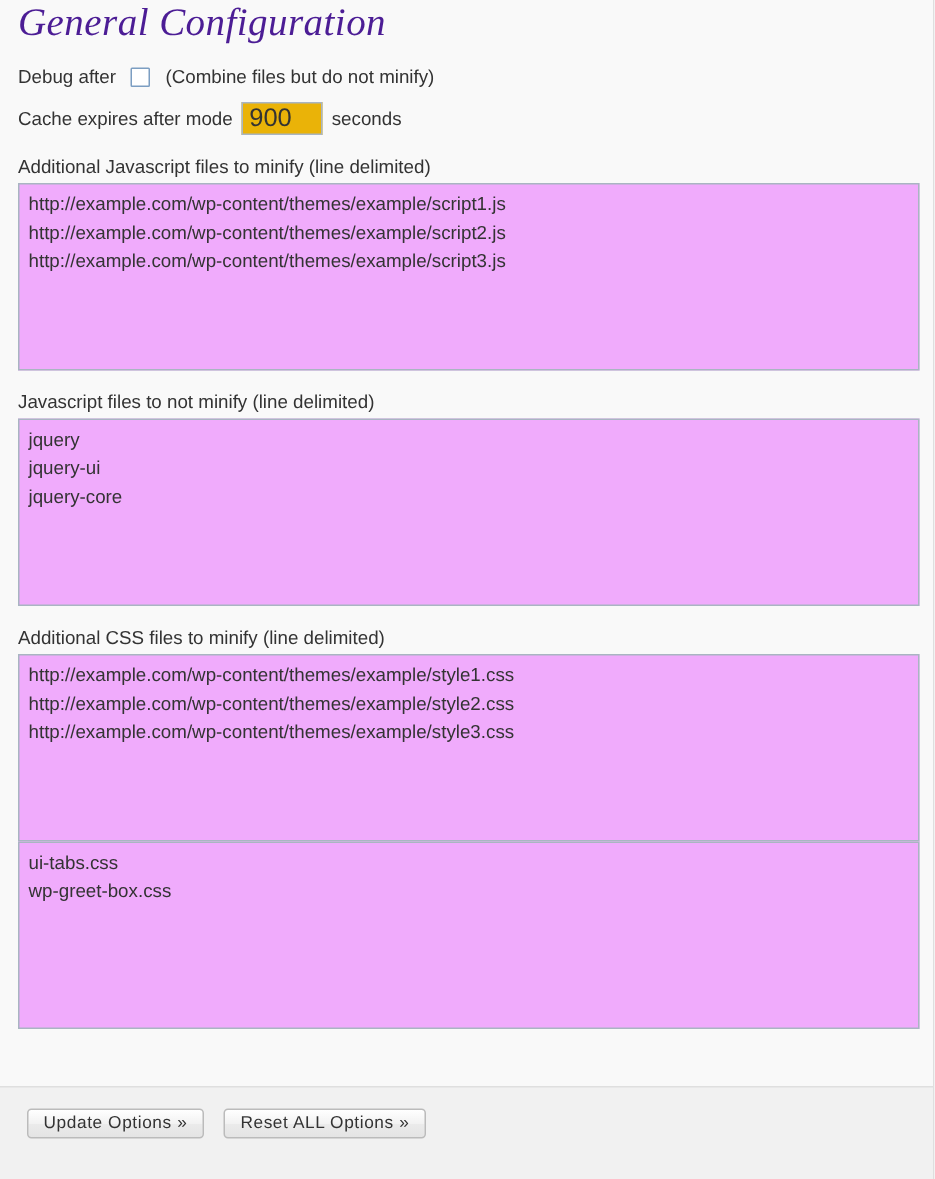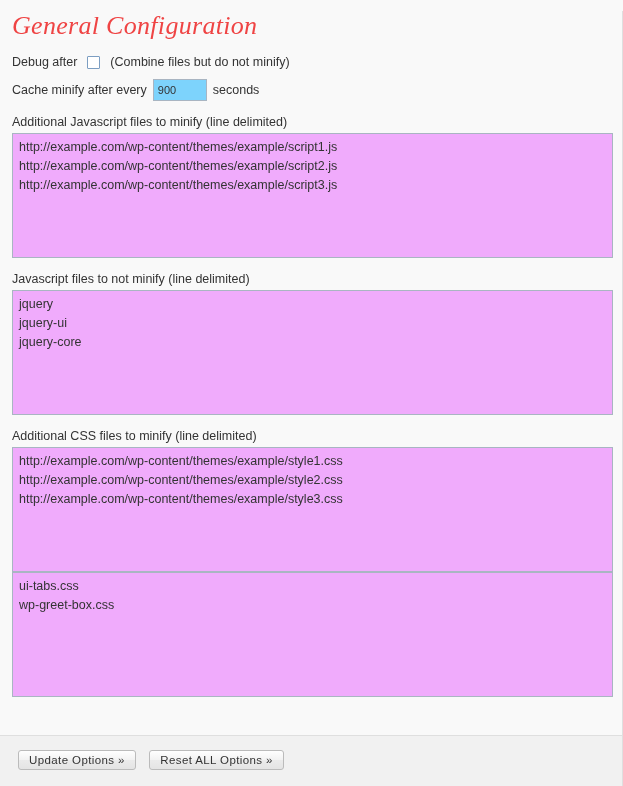--- a/index.html
+++ b/index.html
@@ -22,22 +22,22 @@
     box-sizing: border-box;
     padding: 0 10px;
     background: #f9f9f9;
     border-right: 1px solid #dfdfdf;
   }
   .page-title {
     font-family: "Liberation Serif", serif;
     font-style: italic;
     font-size: 26px;
     font-weight: normal;
-    color: #ef4444;
-    margin: 11px 0 14px 2px;
+    color: #4c1d95;
+    margin: 0 0 14px 2px;
     letter-spacing: 0.3px;
   }
   .row {
     display: flex;
     align-items: center;
     margin: 0 0 10px 2px;
   }
   .row-label {
     font-size: 12.5px;
     color: #333;
@@ -50,24 +50,24 @@
     margin: 0 10px;
     box-sizing: border-box;
     border-radius: 1px;
   }
   .hint {
     font-size: 12.5px;
     color: #333;
   }
   .text-input {
     font-family: "Liberation Sans", sans-serif;
-    font-size: 11px;
+    font-size: 17px;
     color: #333;
     border: 1px solid #a9b5c2;
-    background: #7dd3fc;
+    background: #eab308;
     padding: 2px 4px;
     margin: 0 6px;
     width: 44px;
     box-sizing: content-box;
     height: 16px;
     line-height: 16px;
   }
   .btn {
     font-family: "Liberation Sans", sans-serif;
     font-size: 11.5px;
@@ -125,21 +125,21 @@
 
   <h1 class="page-title">General Configuration</h1>
 
   <div class="row">
     <span class="row-label">Debug after</span>
     <span class="checkbox"></span>
     <span class="hint">(Combine files but do not minify)</span>
   </div>
 
   <div class="row">
-    <span class="row-label">Cache minify after every</span>
+    <span class="row-label">Cache expires after mode</span>
     <input class="text-input" type="text" value="900" style="">
     <span class="row-label">seconds</span>
   </div>
 
   <div class="field-label">Additional Javascript files to minify (line delimited)</div>
   <textarea class="textarea ta-tall" spellcheck="false" style="">http://example.com/wp-content/themes/example/script1.js
 http://example.com/wp-content/themes/example/script2.js
 http://example.com/wp-content/themes/example/script3.js</textarea>
 
   <div class="field-label">Javascript files to not minify (line delimited)</div>

